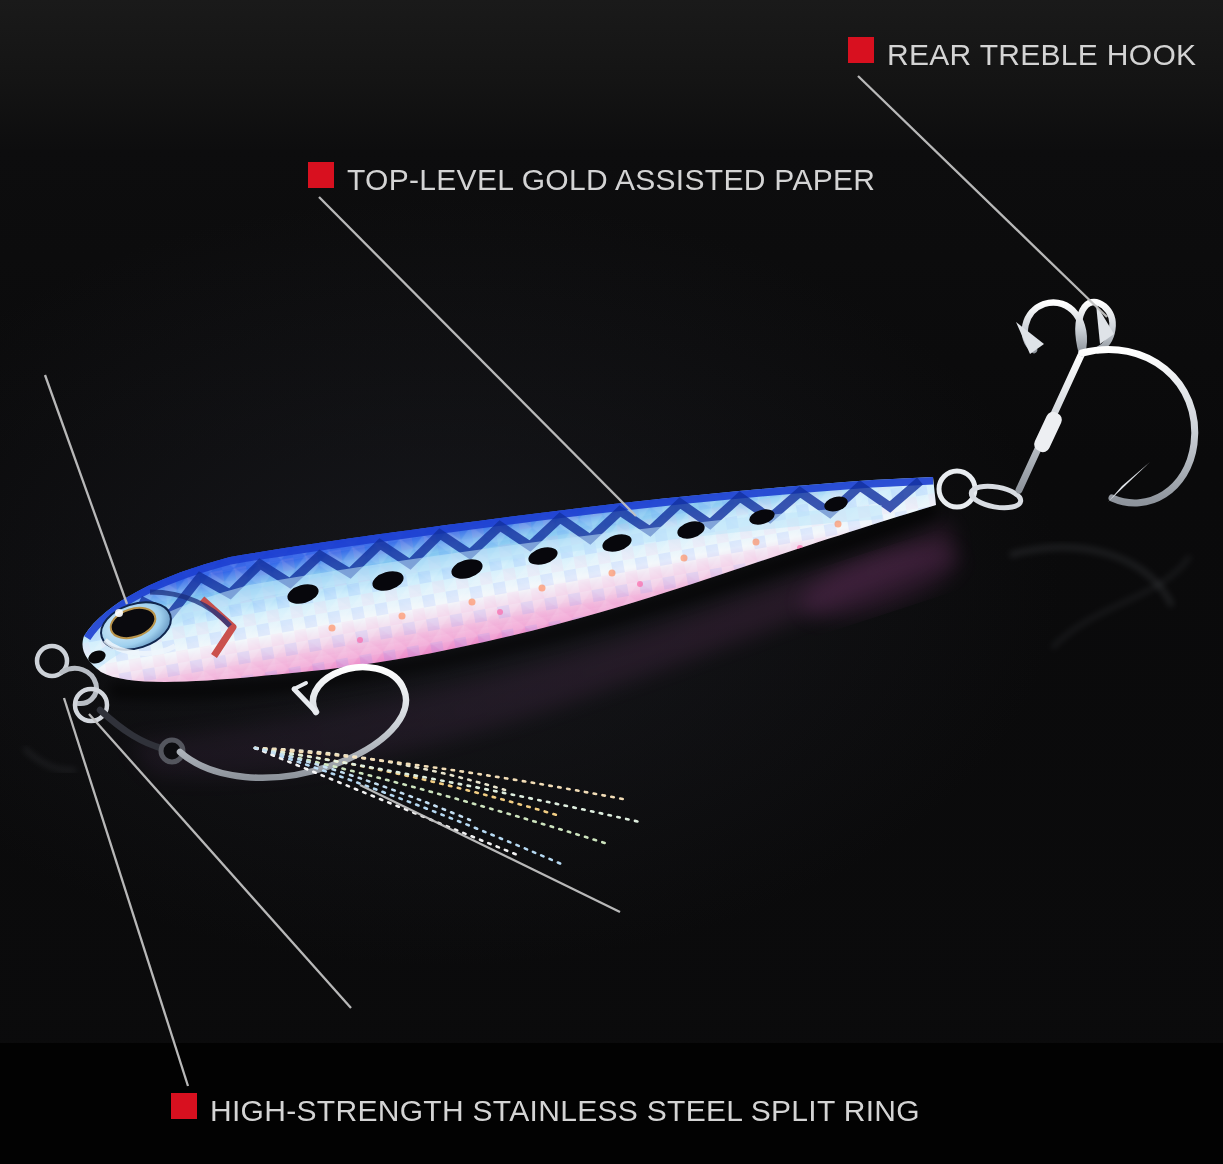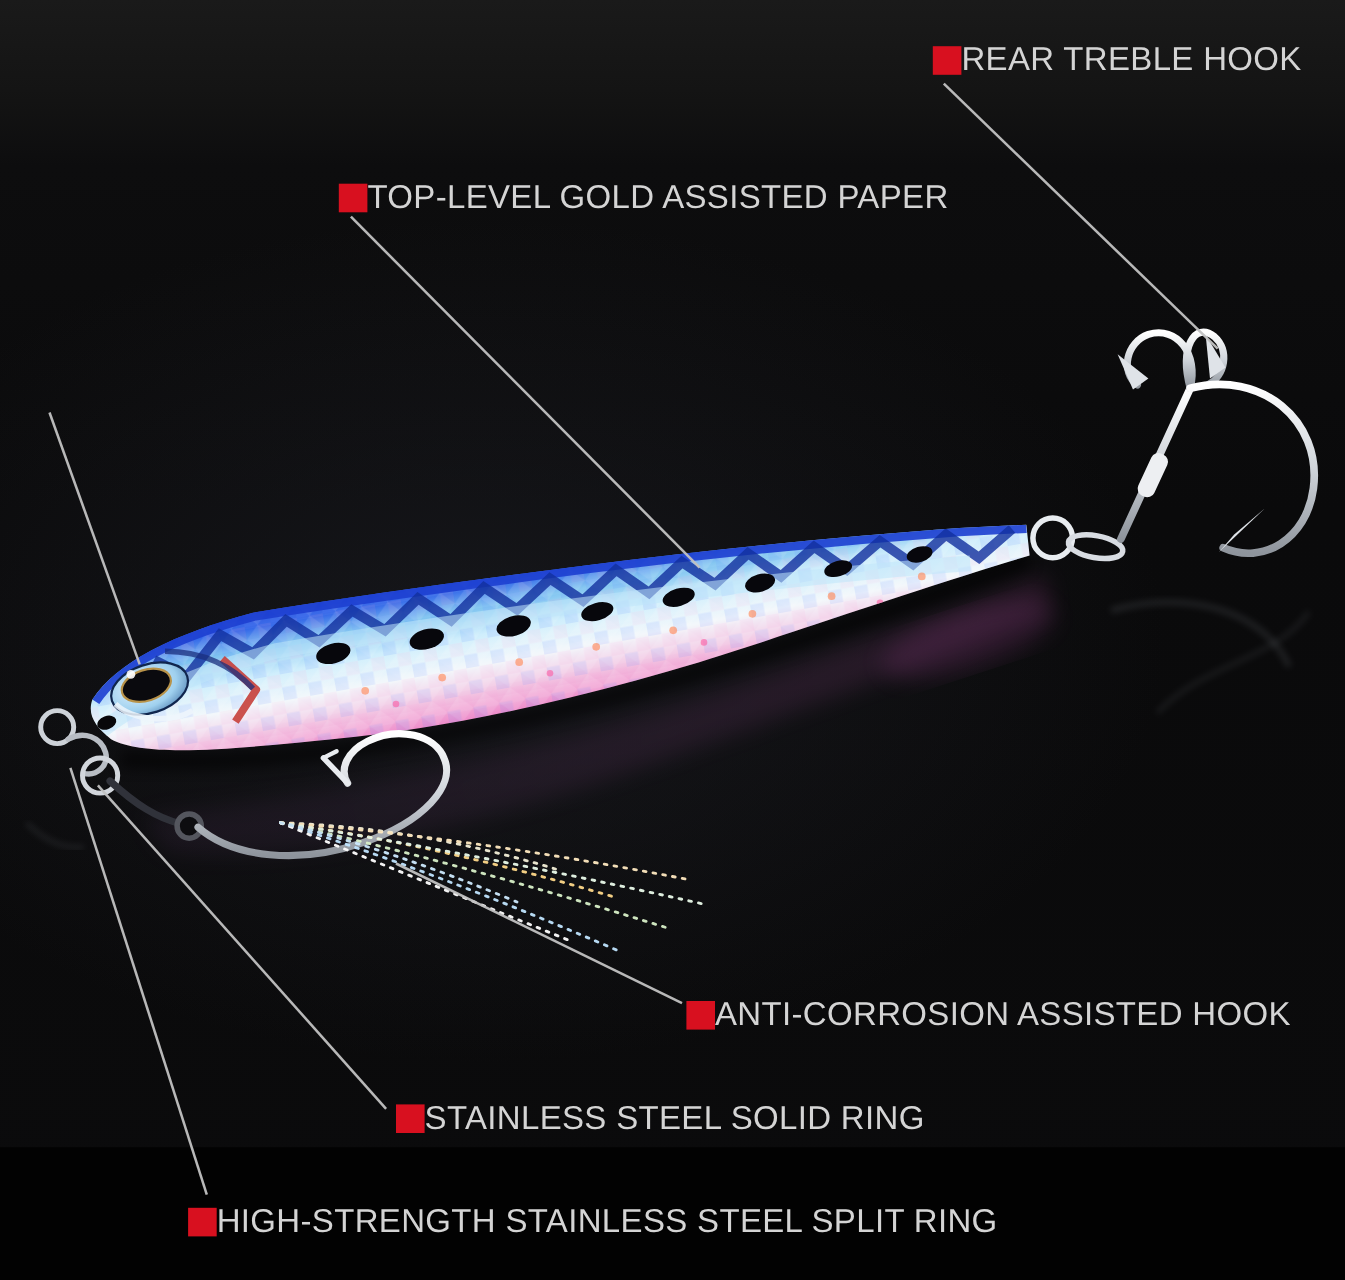--- a/index.html
+++ b/index.html
@@ -9,21 +9,21 @@
     background:
       radial-gradient(1000px 620px at 36% 50%, rgba(42,44,54,0.38), rgba(0,0,0,0) 62%),
       linear-gradient(180deg,#1a1a1a 0%,#141414 7%,#0d0d0e 13%,#0a0a0b 40%,#0b0b0c 100%);
   }
   .bottom-bar{
     position:absolute;left:0;top:1043px;width:1223px;height:121px;
     background:#020202;z-index:2;
   }
   svg.art{position:absolute;left:0;top:0;z-index:3;}
   .callout{
-    position:absolute;display:flex;align-items:center;
+    position:absolute;display:flex;gap:13px;
     z-index:5;white-space:nowrap;
   }
   .bullet{
     width:26px;height:26px;background:#d8101f;flex:0 0 auto;
   }
   .lbl{
     font-size:30px;line-height:36px;letter-spacing:0.3px;
     color:#d4d4d4;font-weight:400;
   }
 </style>
@@ -206,26 +206,18 @@
   </svg>
 
   <div class="callout" style="left:848px;top:37px">
     <span class="bullet"></span>
     <span class="lbl">REAR TREBLE HOOK</span>
   </div>
   <div class="callout" style="left:308px;top:162px">
     <span class="bullet"></span>
     <span class="lbl">TOP-LEVEL GOLD ASSISTED PAPER</span>
   </div>
-  <div class="callout" style="left:624px;top:905px">
-    <span class="bullet"></span>
-    <span class="lbl">ANTI-CORROSION ASSISTED HOOK</span>
-  </div>
-  <div class="callout" style="left:360px;top:999px">
-    <span class="bullet"></span>
-    <span class="lbl">STAINLESS STEEL SOLID RING</span>
-  </div>
   <div class="callout" style="left:171px;top:1093px">
     <span class="bullet"></span>
     <span class="lbl">HIGH-STRENGTH STAINLESS STEEL SPLIT RING</span>
   </div>
 
 </div>
 
 </body></html>

